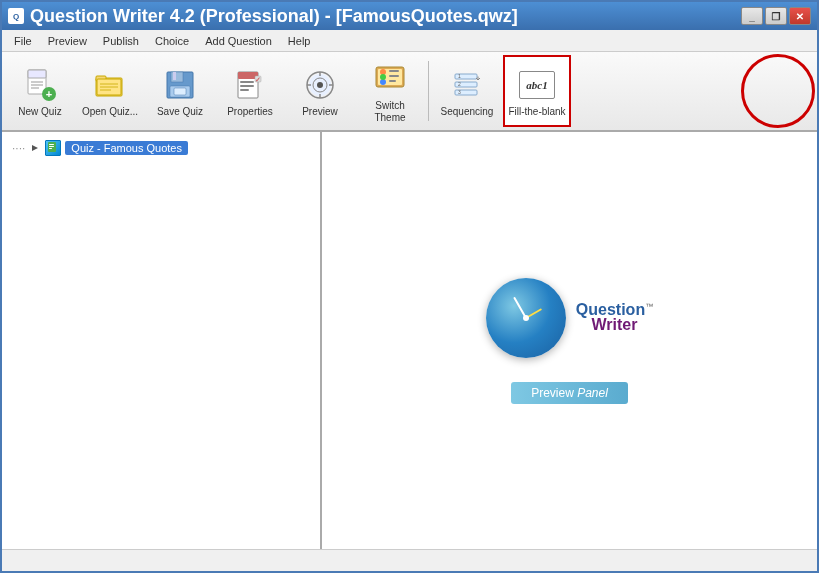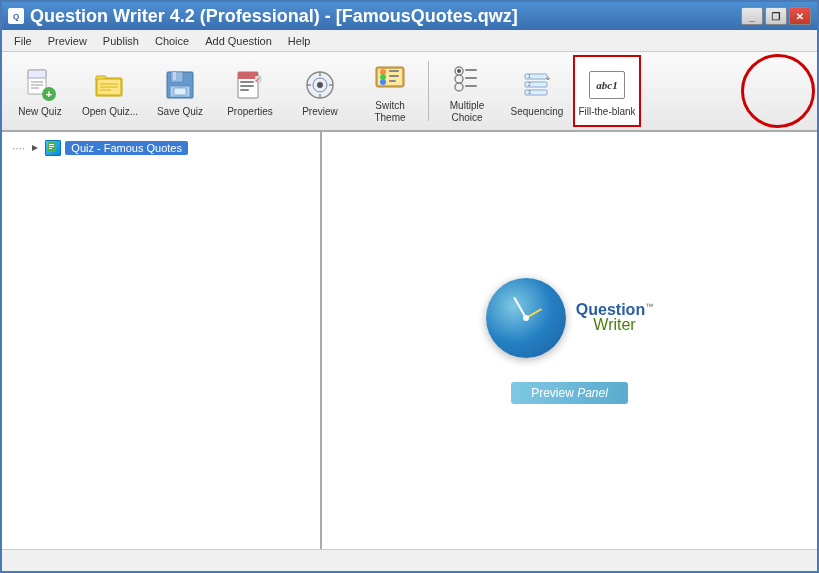--- a/index.html
+++ b/index.html
@@ -289,22 +289,22 @@
     }
 
     .logo-tm {
       font-size: 8px;
       color: #666;
       align-self: flex-start;
     }
 
     .logo-writer-text {
       font-size: 16px;
-      font-weight: normal;
-      color: #4d7c0f;
+      font-weight: bold;
+      color: #701a75;
       margin-top: -2px;
     }
 
     .preview-panel-label {
       background: linear-gradient(to right, #7ec8e3, #5aabcf);
       color: white;
       padding: 4px 20px;
       border-radius: 3px;
       font-size: 12px;
     }
@@ -470,34 +470,20 @@
           <rect x="16" y="8" width="10" height="2" rx="1" fill="#888"></rect>
           <rect x="16" y="13" width="10" height="2" rx="1" fill="#888"></rect>
           <rect x="16" y="18" width="7" height="2" rx="1" fill="#888"></rect>
         </svg>
       </div>
       <span class="toolbar-label">Switch Theme</span>
     </div>
 
     <div class="toolbar-sep"></div>
 
-    <div class="toolbar-btn">
-      <div class="toolbar-icon">
-        <svg width="34" height="34" viewBox="0 0 34 34">
-          <circle cx="9" cy="9" r="4" fill="none" stroke="#888" stroke-width="1.5"></circle>
-          <circle cx="9" cy="9" r="2" fill="#555"></circle>
-          <rect x="15" y="7" width="12" height="2" rx="1" fill="#888"></rect>
-          <circle cx="9" cy="17" r="4" fill="none" stroke="#888" stroke-width="1.5"></circle>
-          <rect x="15" y="15" width="12" height="2" rx="1" fill="#888"></rect>
-          <circle cx="9" cy="25" r="4" fill="none" stroke="#888" stroke-width="1.5"></circle>
-          <rect x="15" y="23" width="12" height="2" rx="1" fill="#888"></rect>
-        </svg>
-      </div>
-      <span class="toolbar-label">Multiple Choice</span>
-    </div>
 
 
 
     <div class="toolbar-btn">
       <div class="toolbar-icon">
         <svg width="34" height="34" viewBox="0 0 34 34">
           <rect x="5" y="6" width="22" height="5" rx="1" fill="#ddeeff" stroke="#88aacc" stroke-width="1"></rect>
           <rect x="5" y="14" width="22" height="5" rx="1" fill="#ddeeff" stroke="#88aacc" stroke-width="1"></rect>
           <rect x="5" y="22" width="22" height="5" rx="1" fill="#ddeeff" stroke="#88aacc" stroke-width="1"></rect>
           <text x="8" y="10" font-size="5" fill="#666">1</text>

